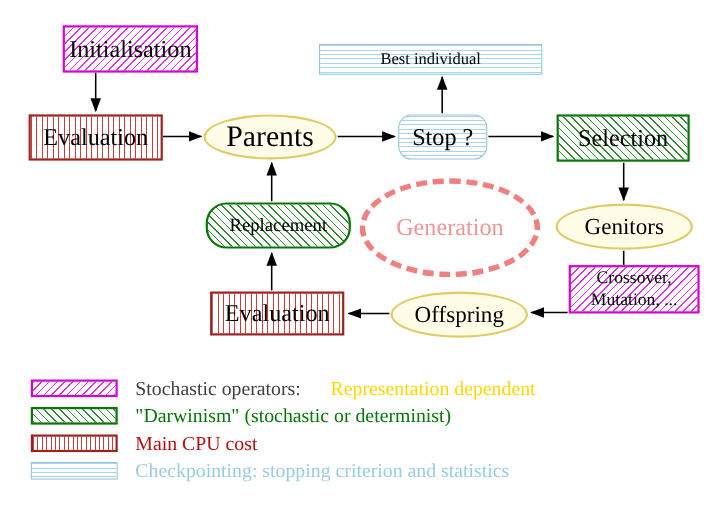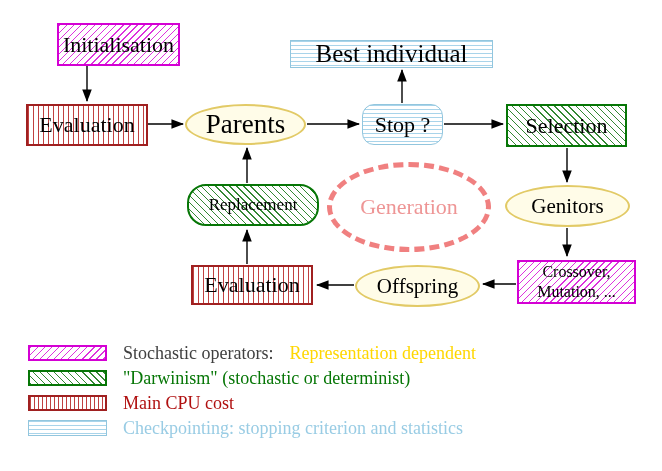--- a/index.html
+++ b/index.html
@@ -38,21 +38,21 @@
   }
   #arrows{position:absolute;left:0;top:0;width:662px;height:471px;}
   .legend{position:absolute;left:28px;top:345px;}
   .legend-row{display:flex;align-items:center;height:16px;margin-bottom:9px;}
   .swatch{width:79px;height:16px;box-sizing:border-box;flex:0 0 auto;margin-right:16px;}
   .swatch.hatch-magenta,.swatch.hatch-green{border-width:2px;}
   .swatch.stripes-red{border:2px solid #a02020;background:repeating-linear-gradient(90deg,#c04040 0,#c04040 1px,rgba(0,0,0,0) 1px,rgba(0,0,0,0) 4px),#fff;}
   .swatch.stripes-cyan{border:1px solid #92c6de;}
   .legend-text{font-size:18px;line-height:16px;white-space:nowrap;}
   .t-magenta{color:#404040;}
-  .t-gold{color:#ffd700;margin-left:16px;}
+  .t-gold{color:#ffd700;margin-left:27px;}
   .t-green{color:#067606;}
   .t-red{color:#b01010;}
   .t-blue{color:#99cce4;}
 </style>
 </head>
 <body>
 
 <div id="canvas">
 
   <svg id="arrows" xmlns="http://www.w3.org/2000/svg" viewBox="0 0 662 471">
@@ -79,37 +79,37 @@
   </div>
 
   <div class="node stripes-red" style="left:26px;top:104px;width:122px;height:42px;font-size:22px;">
     <span>Evaluation</span>
   </div>
 
   <div class="node ellipse-yellow" style="left:185px;top:104px;width:121px;height:41px;font-size:27px;">
     <span>Parents</span>
   </div>
 
-  <div class="node stripes-cyan" style="left:290px;top:40px;width:203px;height:28px;font-size:25px;">
+  <div class="node stripes-cyan" style="left:290px;top:40px;width:203px;height:28px;font-size:15px;">
     <span>Best individual</span>
   </div>
 
   <div class="node stripes-cyan" style="left:362px;top:104px;width:81px;height:41px;font-size:22px;border-radius:12px;">
     <span>Stop ?</span>
   </div>
 
   <div class="node hatch-green" style="left:506px;top:104px;width:121px;height:43px;font-size:22px;justify-content:center;">
     <span>Selection</span>
   </div>
 
   <div class="node ellipse-yellow" style="left:505px;top:185px;width:125px;height:42px;font-size:21px;">
     <span>Genitors</span>
   </div>
 
-  <div class="node hatch-magenta" style="left:517px;top:260px;width:119px;height:44px;font-size:16px;line-height:1.25;flex-direction:column;">
+  <div class="node hatch-magenta" style="left:517px;top:241px;width:119px;height:44px;font-size:16px;line-height:1.25;flex-direction:column;">
     <span>Crossover,</span>
     <span>Mutation, ...</span>
   </div>
 
   <div class="node ellipse-yellow" style="left:355px;top:265px;width:125px;height:42px;font-size:21px;">
     <span>Offspring</span>
   </div>
 
   <div class="node stripes-red" style="left:191px;top:265px;width:122px;height:40px;font-size:22px;">
     <span>Evaluation</span>

